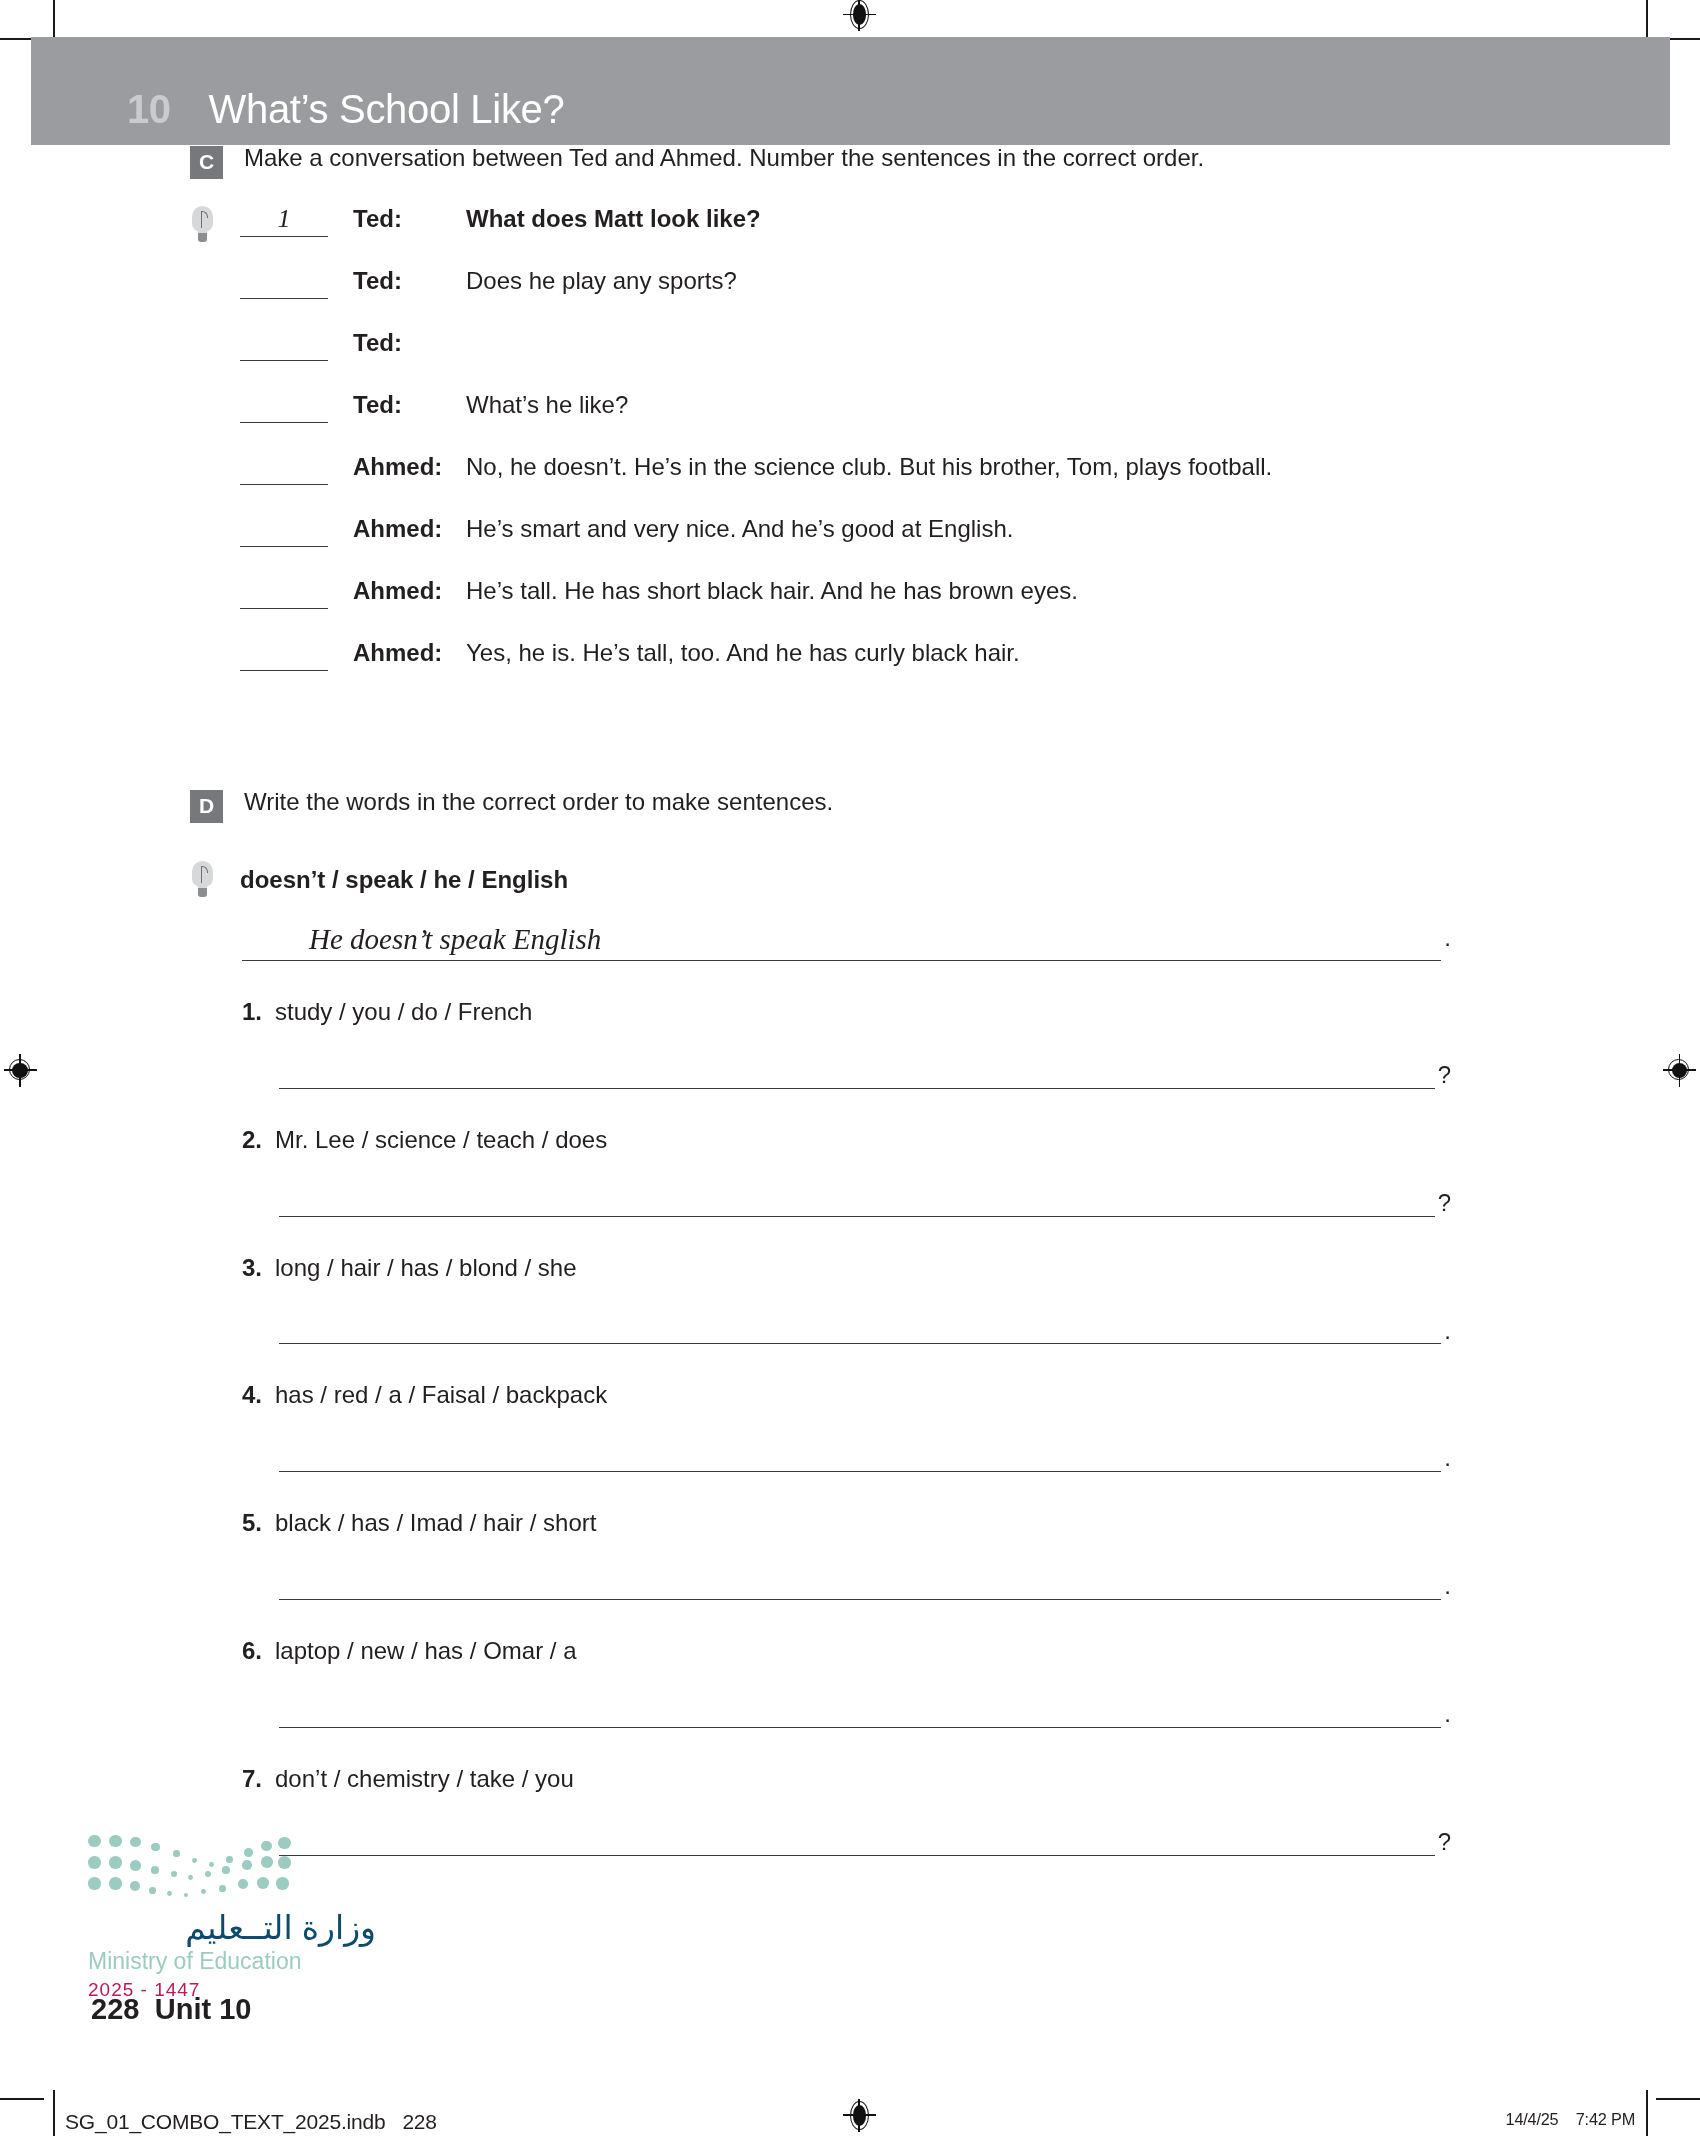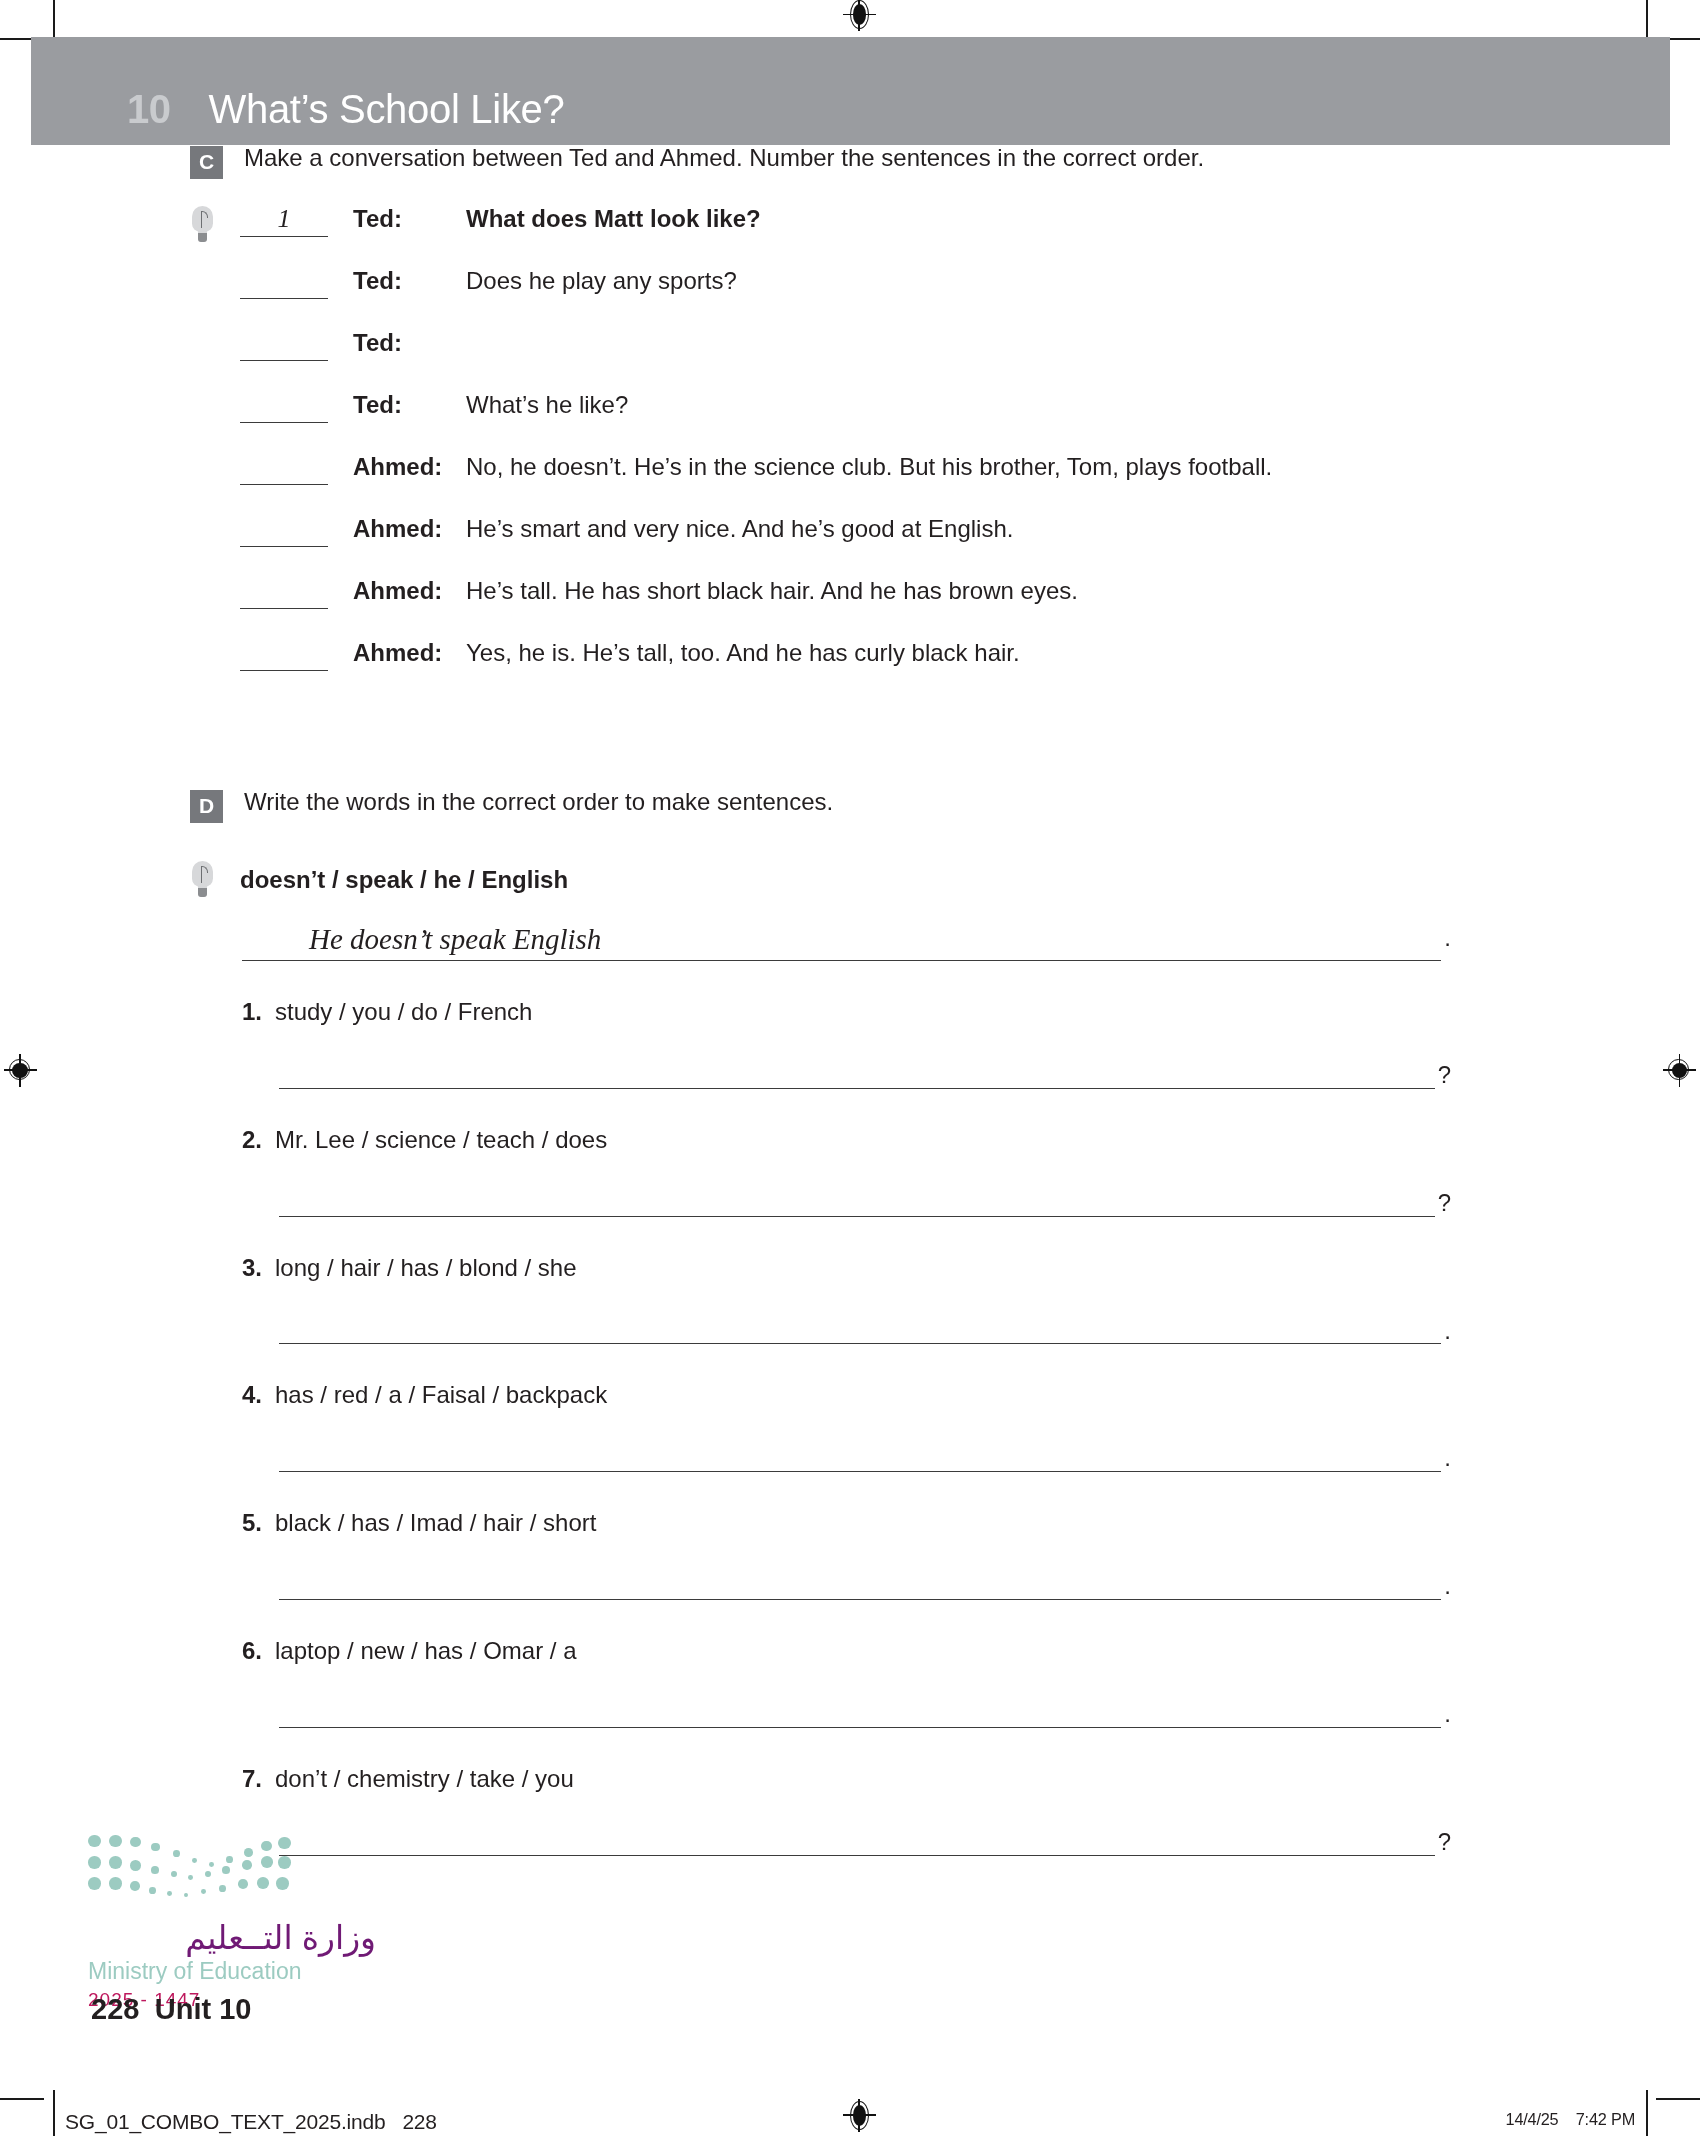--- a/index.html
+++ b/index.html
@@ -322,24 +322,24 @@
     width: 202px;
     height: 75px;
   }
   #wm-dots span {
     position: absolute;
     background: #9ccbc1;
     border-radius: 50%;
   }
   #wm-arabic {
     font-size: 33px;
-    color: #701a75;
+    color: #0c4a6e;
     letter-spacing: 1px;
     direction: rtl;
-    margin-top: 13px;
+    margin-top: 3px;
     line-height: 1;
   }
   #wm-english {
     font-size: 23px;
     color: #9ccbc1;
     margin-top: 5.8px;
     line-height: 1;
   }
   #wm-year {
     font-size: 19px;

